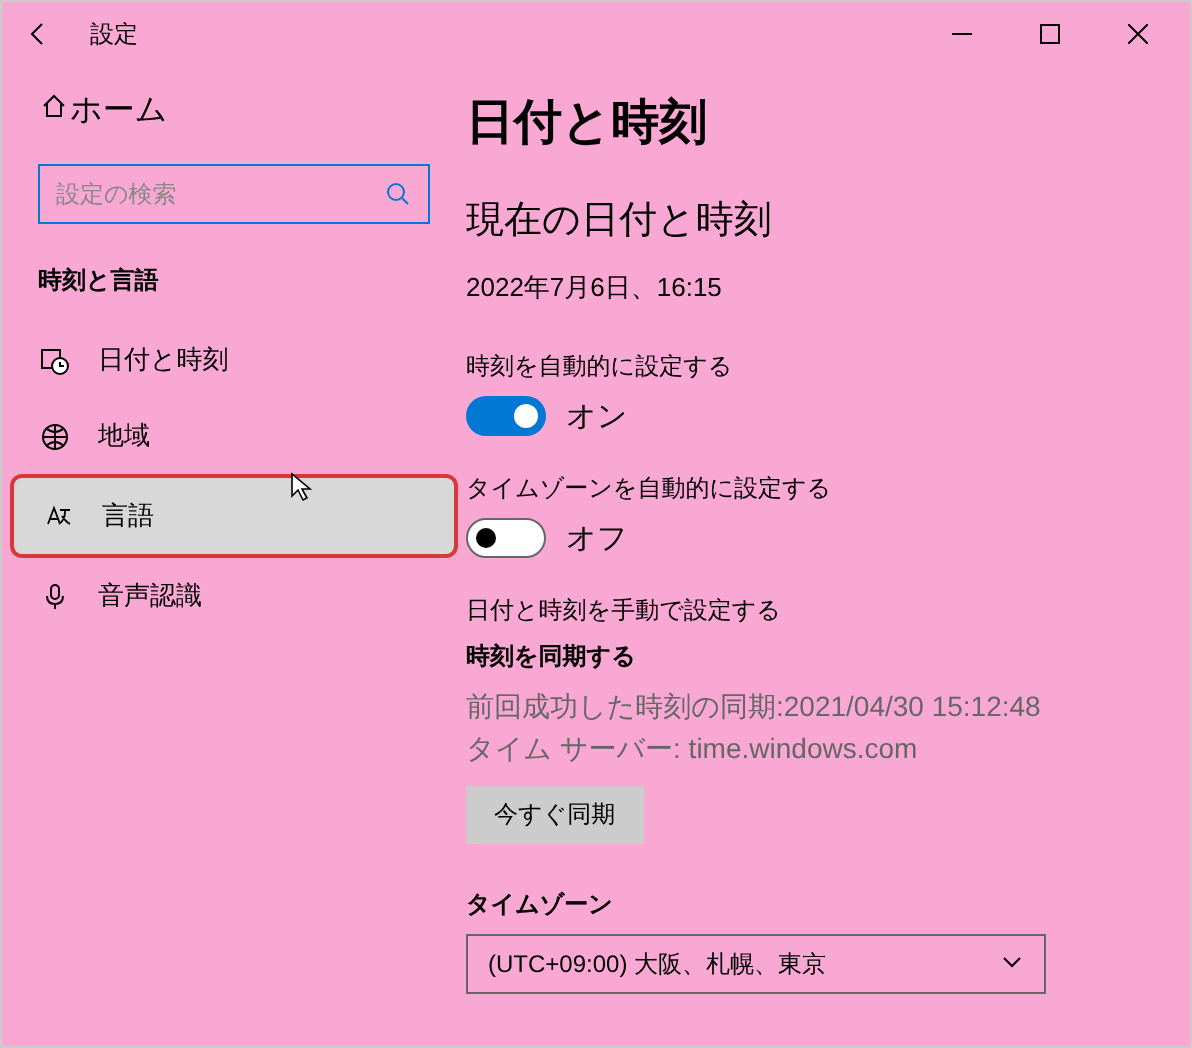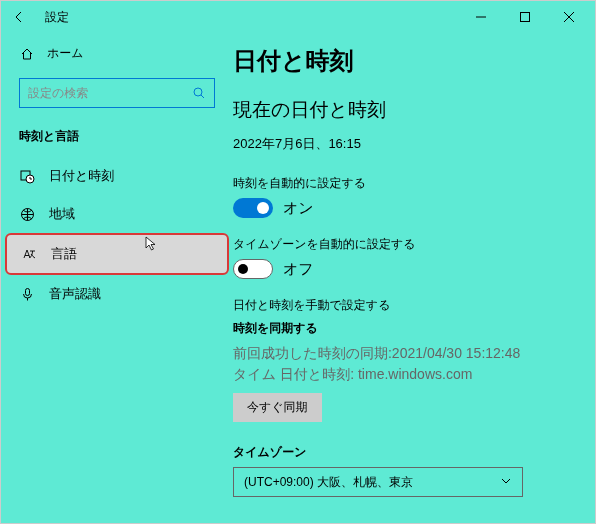--- a/index.html
+++ b/index.html
@@ -1,25 +1,25 @@
 <!DOCTYPE html>
 <html><head>
   <meta charset="utf-8">
   <style>
     * { margin: 0; padding: 0; box-sizing: border-box; }
     body { font-family: "Yu Gothic UI", "Segoe UI", sans-serif; font-size: 12px; background: #fff; width: 596px; height: 524px; position: relative; overflow: hidden; }
-    .window { width: 596px; height: 524px; border: 1px solid #ccc; background: #5eead4; display: flex; flex-direction: column; }
+    .window { width: 596px; height: 524px; border: 1px solid #ccc; background: #f9a8d4; display: flex; flex-direction: column; }
     .titlebar { display: flex; align-items: center; height: 32px; padding: 0 4px; }
     .back-btn { width: 28px; height: 28px; display: flex; align-items: center; justify-content: center; cursor: pointer; }
     .title-text { font-size: 12px; margin-left: 12px; color: #000; }
     .win-controls { display: flex; margin-left: auto; }
     .win-btn { width: 44px; height: 32px; display: flex; align-items: center; justify-content: center; cursor: pointer; }
     .content { display: flex; flex: 1; overflow: hidden; }
     .sidebar { width: 232px; padding: 6px 0 0 0; }
-    .home-row { display: flex; align-items: flex-end; padding: 6px 18px; font-size: 12px; cursor: pointer; gap: 12px; }
+    .home-row { display: flex; align-items: flex-start; padding: 6px 18px; font-size: 16px; cursor: pointer; }
     .search-box { margin: 10px 18px 14px 18px; border: 1px solid #0078d4; height: 30px; display: flex; align-items: center; padding: 0 8px; }
     .search-box input { border: none; outline: none; flex: 1; font-size: 12px; background: transparent; }
     .search-box input::placeholder { color: #888; }
     .section-header { font-size: 12px; font-weight: 600; padding: 6px 18px 12px 18px; margin-top: 8px; }
     .nav-item { display: flex; align-items: center; padding: 10px 18px; font-size: 13px; cursor: pointer; gap: 14px; }
     .nav-item.selected { background: #d8d8d8; border: 2.5px solid #d93838; border-radius: 6px; margin: 0 4px; padding: 10px 14px; }
     .nav-icon { width: 16px; height: 16px; display: flex; align-items: center; justify-content: center; flex-shrink: 0; }
     .cursor-inner { position: absolute; top: 236px; left: 145px; }
     .main { flex: 1; padding: 12px 28px 0 0; overflow-y: auto; }
     .main h1 { font-size: 24px; font-weight: 600; margin-bottom: 20px; }
@@ -145,21 +145,21 @@
       <div class="toggle-row">
         <div class="toggle off"></div>
         <span class="toggle-label">オフ</span>
       </div>
 
       <div class="setting-label">日付と時刻を手動で設定する</div>
 
       <div class="setting-label" style="font-weight:600">時刻を同期する</div>
       <div class="sync-info">
         <div>前回成功した時刻の同期:2021/04/30 15:12:48</div>
-        <div>タイム 日付と時刻: time.windows.com</div>
+        <div>タイム サーバー: time.windows.com</div>
       </div>
       <button class="btn">今すぐ同期</button>
 
       <div class="setting-label" style="font-weight:600">タイムゾーン</div>
       <div class="select-box">
         <span>(UTC+09:00) 大阪、札幌、東京</span>
         <span class="chevron"><svg width="12" height="12" viewBox="0 0 12 12">
               <path d="M2 4 L6 8 L10 4" stroke="#000" fill="none"></path>
             </svg></span>
       </div>

